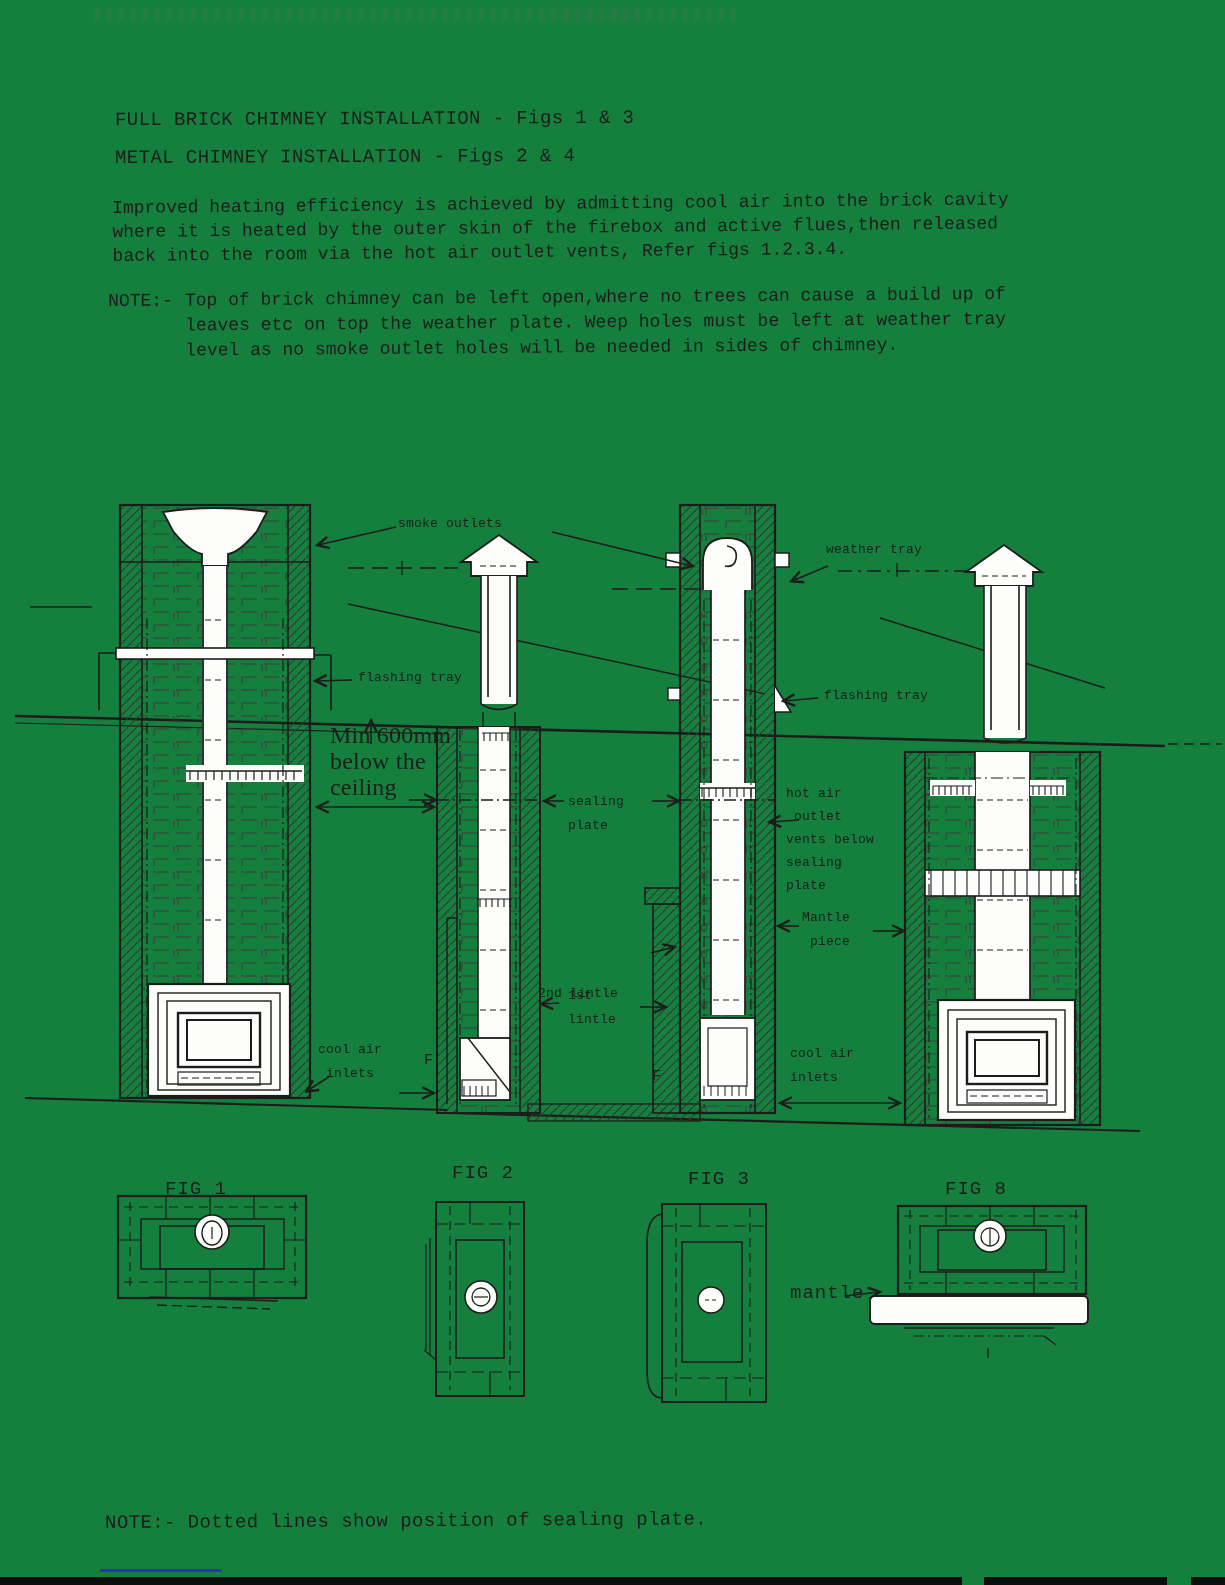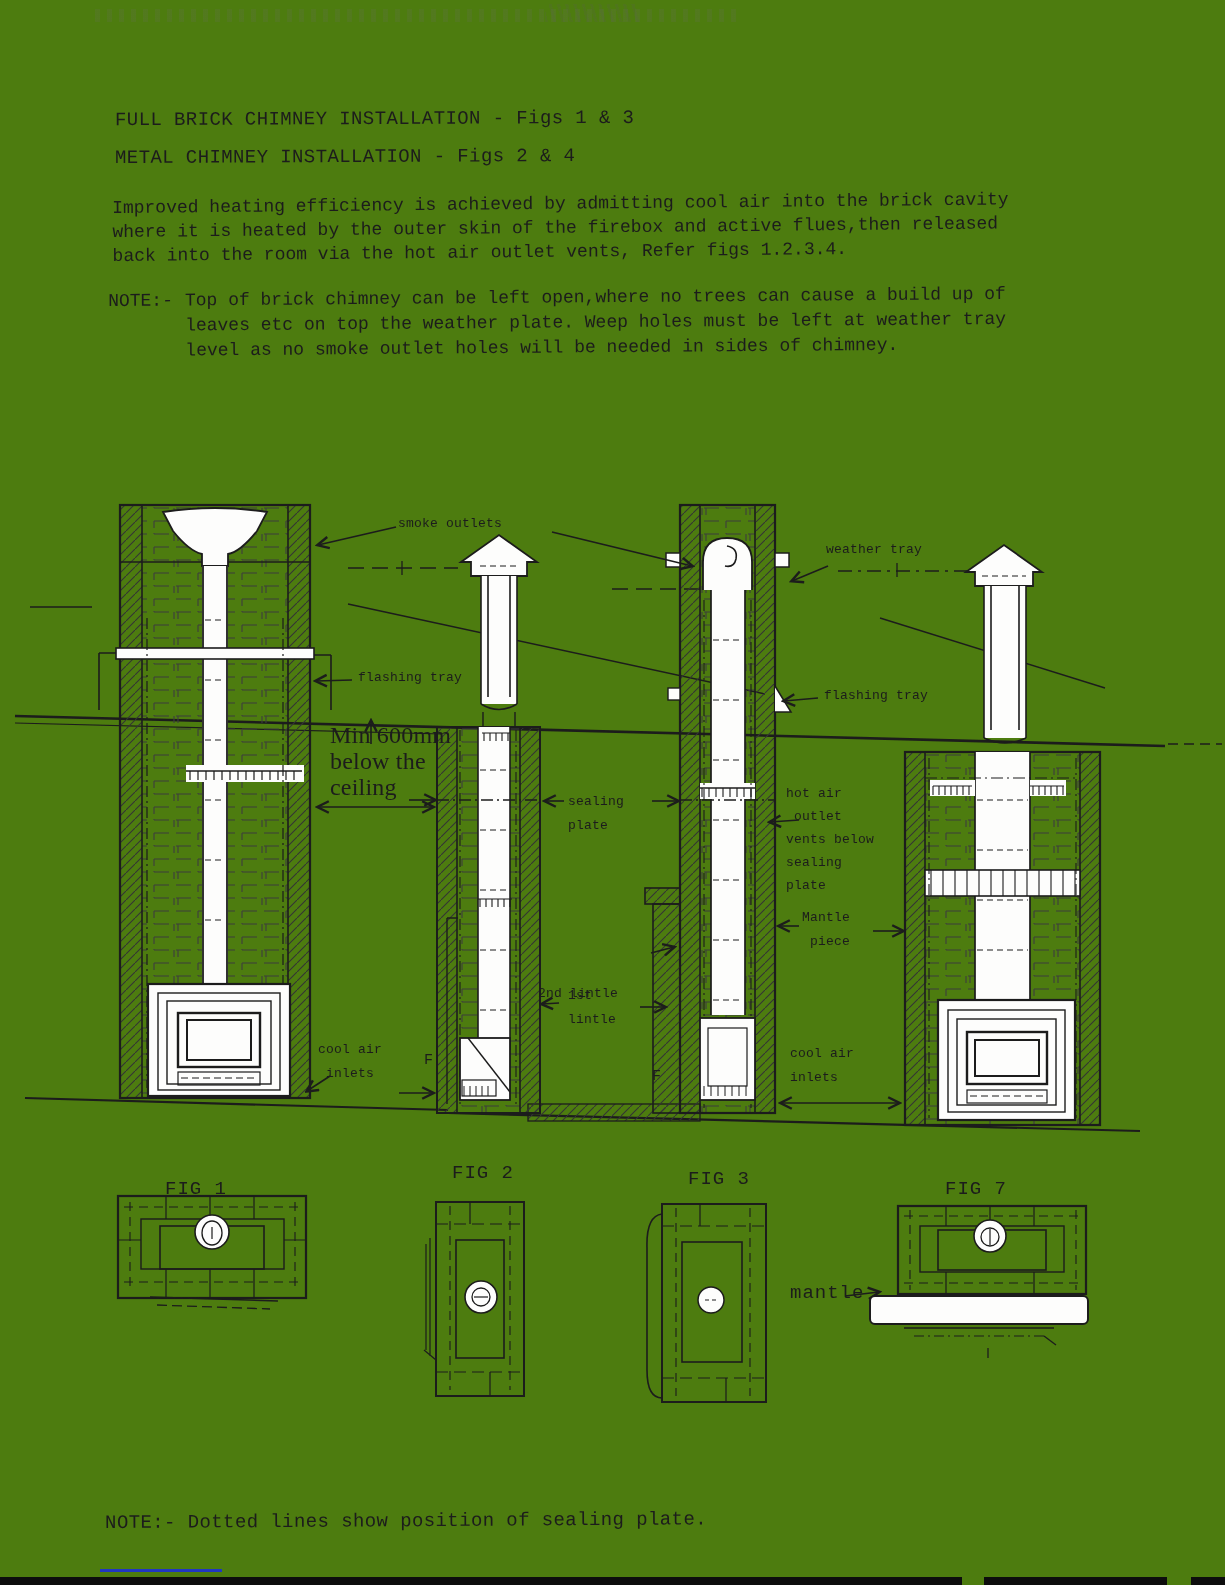--- a/index.html
+++ b/index.html
@@ -1,17 +1,17 @@
 <!DOCTYPE html>
 <html><head>
 <meta charset="utf-8">
 <style>
   html,body{margin:0;padding:0;background:#e8e8e8;}
   #page{
-    position:relative;width:1225px;height:1585px;background:#4d7c0f;
+    position:relative;width:1225px;height:1585px;background:#15803d;
     font-family:"Liberation Mono","DejaVu Sans Mono",monospace;color:#1c1c1c;
     overflow:hidden;margin:0 auto;
   }
   .scan-noise{position:absolute;left:95px;top:9px;width:645px;height:13px;
     background:repeating-linear-gradient(90deg, rgba(110,110,110,.30) 0 5px, transparent 5px 12px);
     filter:blur(.4px);opacity:.55;}
   .scan-noise2{position:absolute;left:545px;top:4px;width:95px;height:18px;
     background:repeating-linear-gradient(75deg, rgba(90,90,90,.28) 0 3px, transparent 3px 8px);
     filter:blur(.5px);opacity:.6;}
   .h-line{position:absolute;left:115px;font-size:19px;letter-spacing:.4px;white-space:pre;transform:rotate(-.25deg);}
@@ -290,21 +290,21 @@
   <div class="dlabel" style="left:318px;top:1038px;">cool air
  inlets</div>
   <div class="dlabel" style="left:790px;top:1042px;">cool air
 inlets</div>
   <div class="tiny-f" style="left:424px;top:1052px;">F</div>
   <div class="tiny-f" style="left:652px;top:1068px;">F</div>
 
   <div class="figcap" style="left:165px;top:1150px;margin-top:28px;">FIG 1</div>
   <div class="figcap" style="left:452px;top:1162px;">FIG 2</div>
   <div class="figcap" style="left:688px;top:1168px;">FIG 3</div>
-  <div class="figcap" style="left:945px;top:1178px;">FIG 7</div>
+  <div class="figcap" style="left:945px;top:1178px;">FIG 8</div>
   <div class="figcap" style="left:790px;top:1282px;">mantle</div>
 
   <div id="note-bottom">NOTE:- Dotted lines show position of sealing plate.</div>
 
   <div class="blue-line"></div>
   <div id="bar1" class="black-bar"></div>
   <div id="bar2" class="black-bar"></div>
   <div id="bar3" class="black-bar"></div>
 
 </div>

